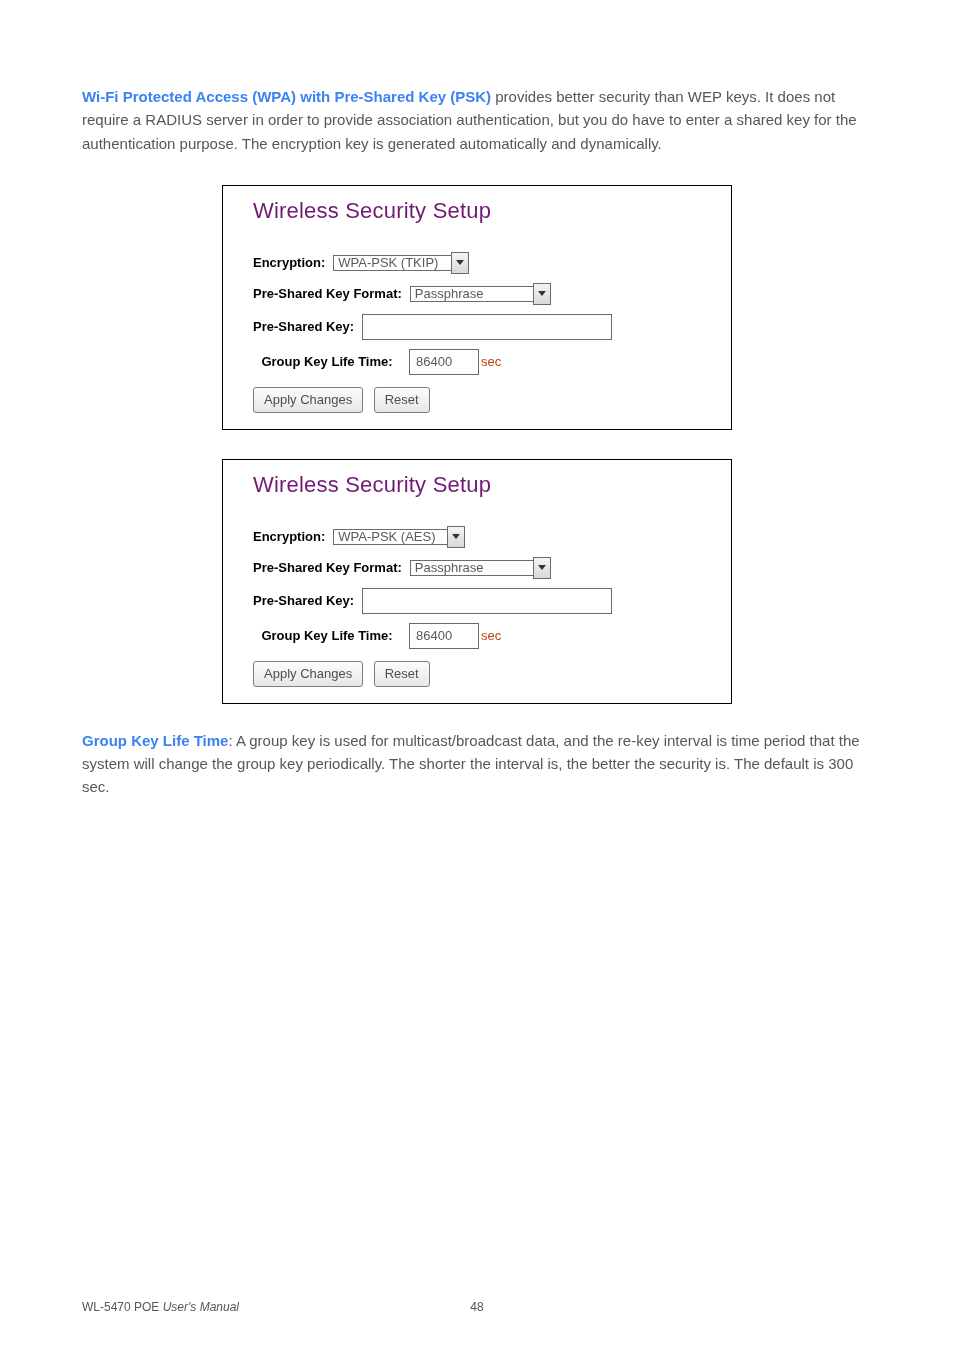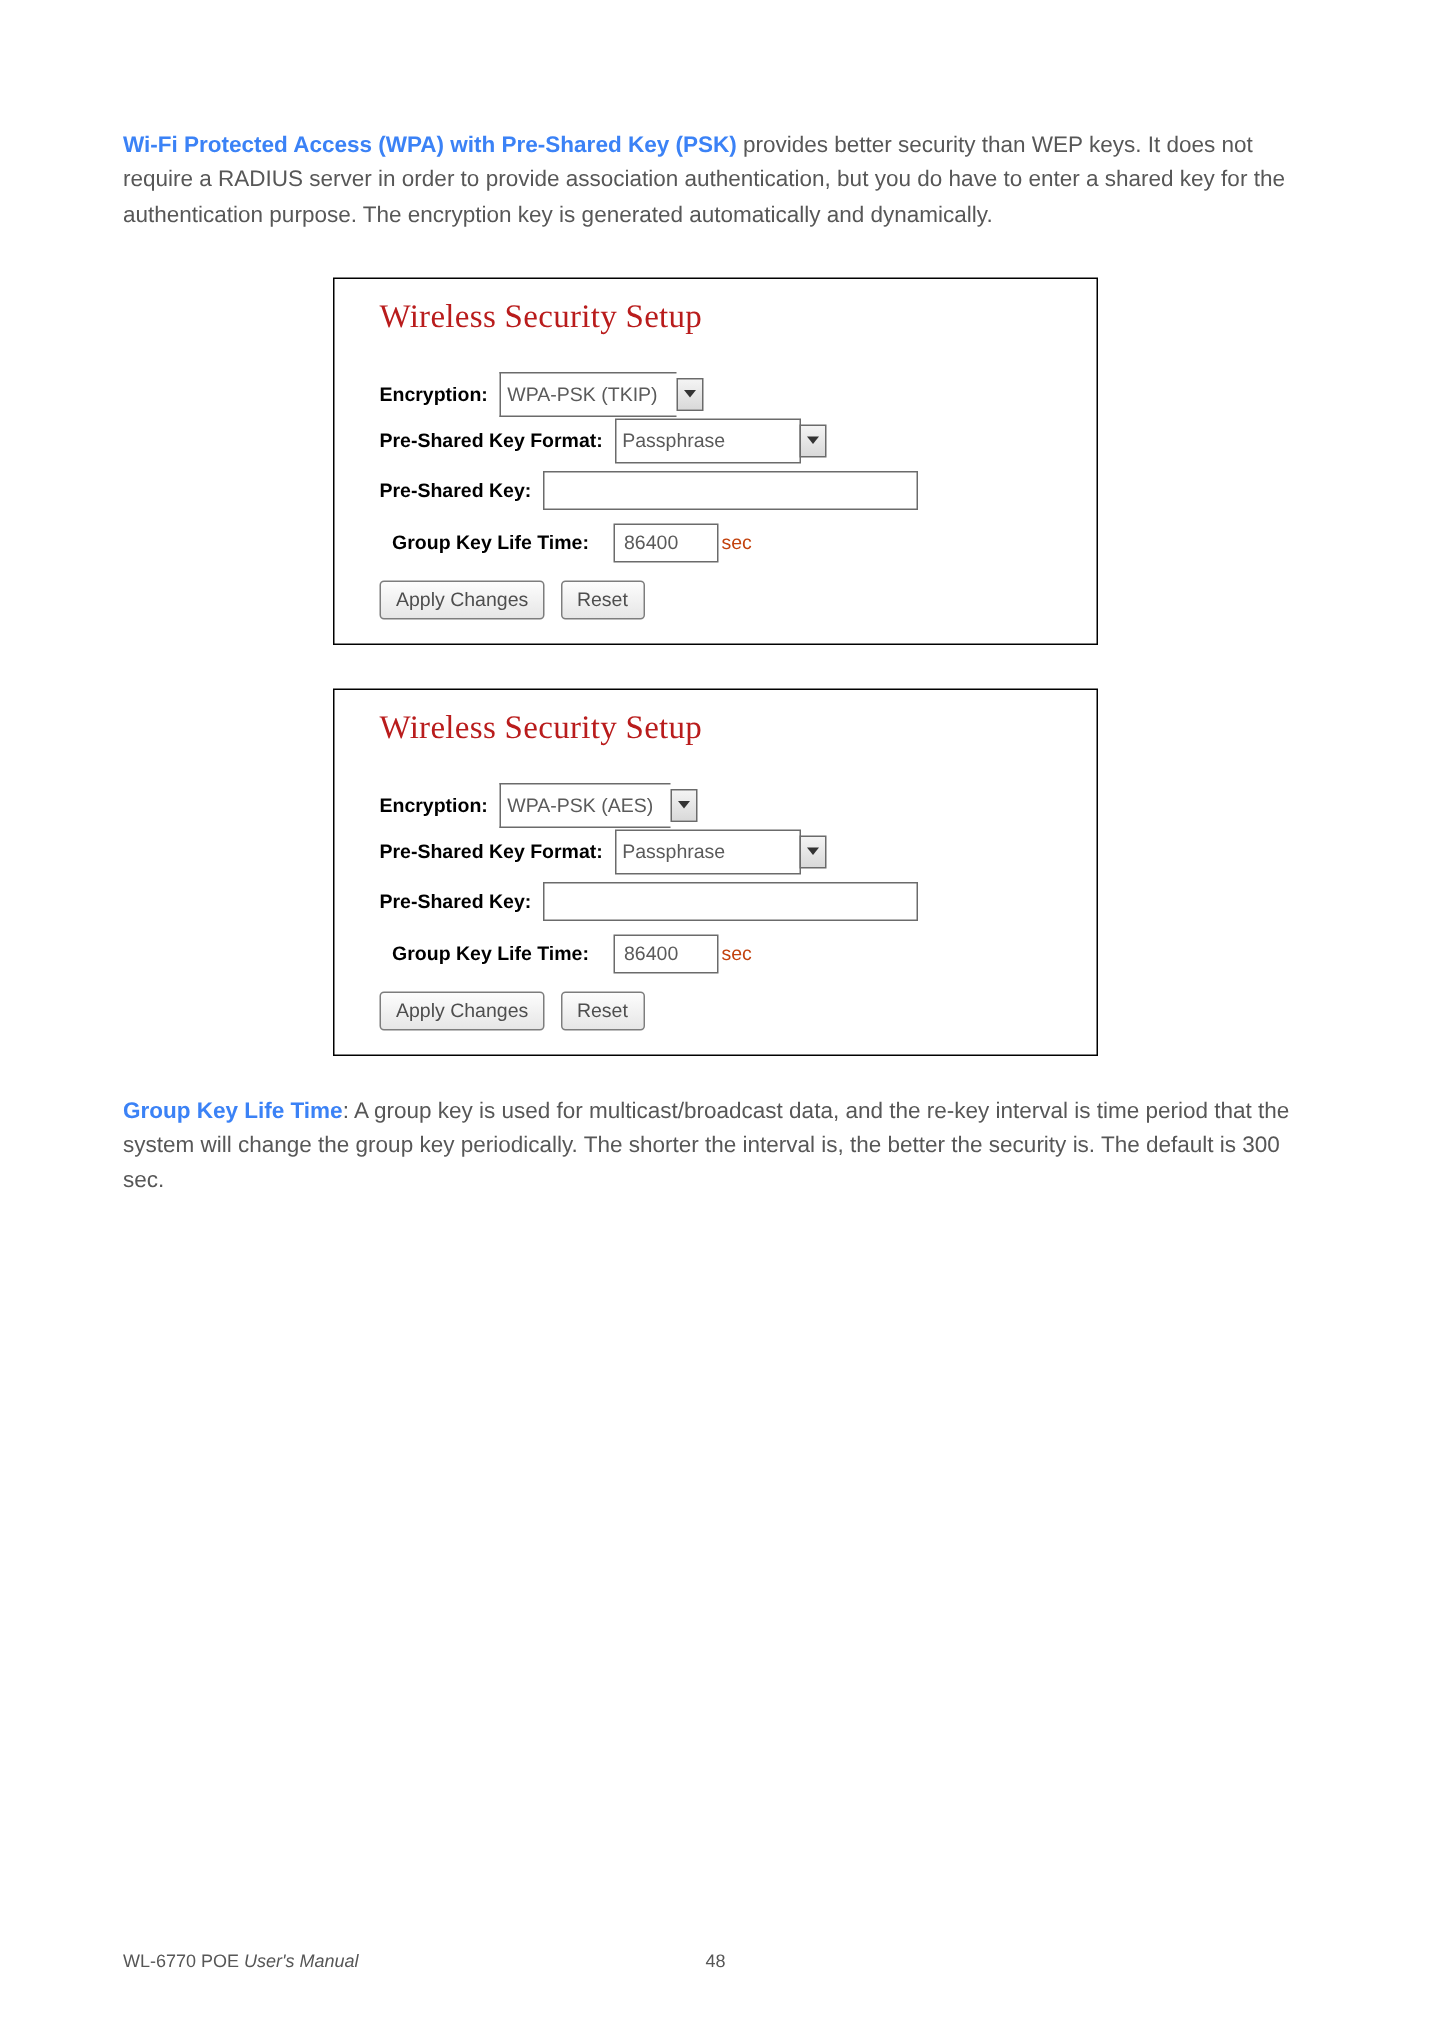--- a/index.html
+++ b/index.html
@@ -38,22 +38,22 @@
   }
   .panel {
     width: 510px;
     border: 1px solid #000;
     background: #fff;
     margin-bottom: 25px;
     padding: 12px 20px 16px 30px;
     box-sizing: border-box;
   }
   .panel-title {
-    color: #b91c1c;
-    font-family: Liberation Serif, serif;
+    color: #701a75;
+    font-family: Liberation Sans, sans-serif;
     font-size: 22px;
     letter-spacing: .2px;
     margin-bottom: 28px;
   }
 
   .row {
     display: flex;
     align-items: center;
     margin-bottom: 9px;
     font-size: 13px;
@@ -72,21 +72,21 @@
     align-items: center;
     height: 22px;
     background: #fff;
     color: #5a5a5a;
     font-size: 13px;
     box-sizing: border-box;
   }
   .combo .combo-text {
     border: 1px solid #6b6b6b;
     border-right: none;
-    height: 30px;
+    height: 16px;
     box-sizing: border-box;
     padding: 2px 6px 2px 4px;
     display:flex; align-items:center;
   }
   .combo .combo-btn {
     width: 18px; height: 22px;
     box-sizing: border-box;
     background: linear-gradient(#f4f4f4,#d9d9d9);
     border: 1px solid #6b6b6b;
     display:flex; align-items:center; justify-content:center;
@@ -240,18 +240,18 @@
     </div>
   </div>
 
 
   <div class="para">
     <b>Group Key Life Time</b><span>: A group key is used for multicast/broadcast data, and the re-key interval is time period that the system will change the group key periodically. The shorter the interval is, the better the security is. The default is 300 sec.</span>
   </div>
 
   <div class="footer">
     <span class="left">
-      <span>WL-6770 POE </span><i>User's Manual</i>
+      <span>WL-5470 POE </span><i>User's Manual</i>
     </span>
     <span class="center">48</span>
   </div>
 
 </div>
 
 </body></html>

